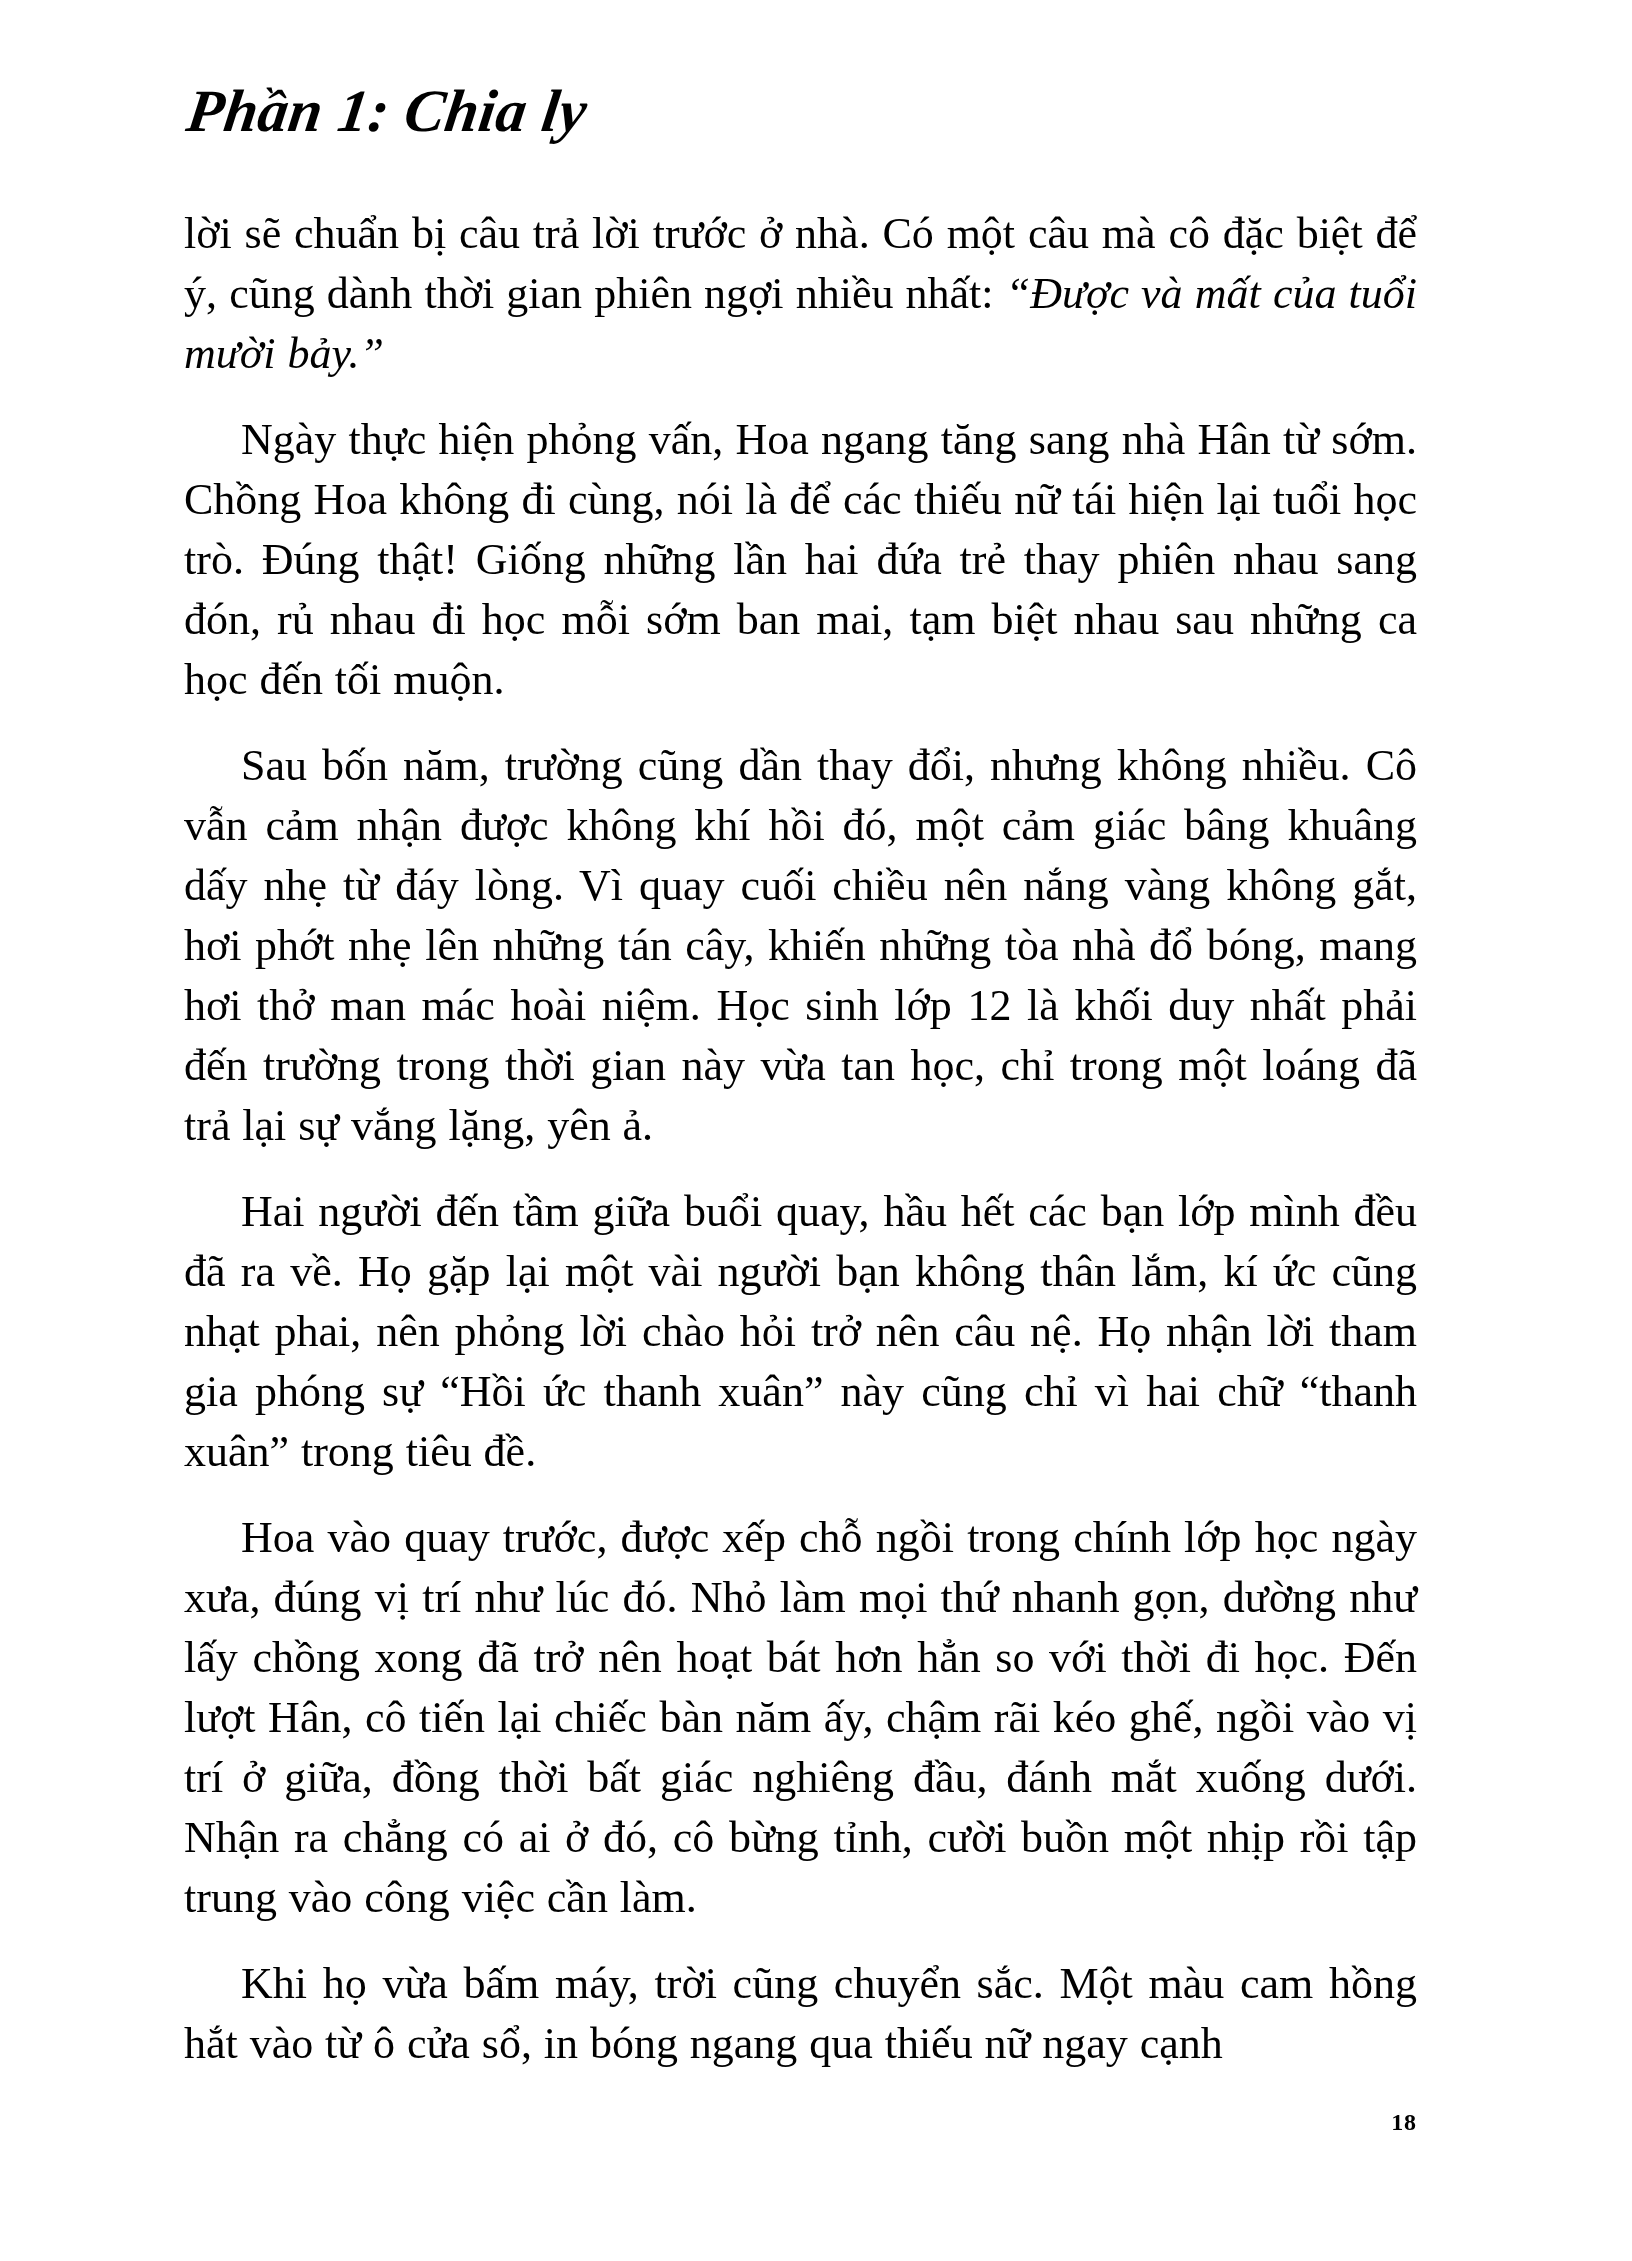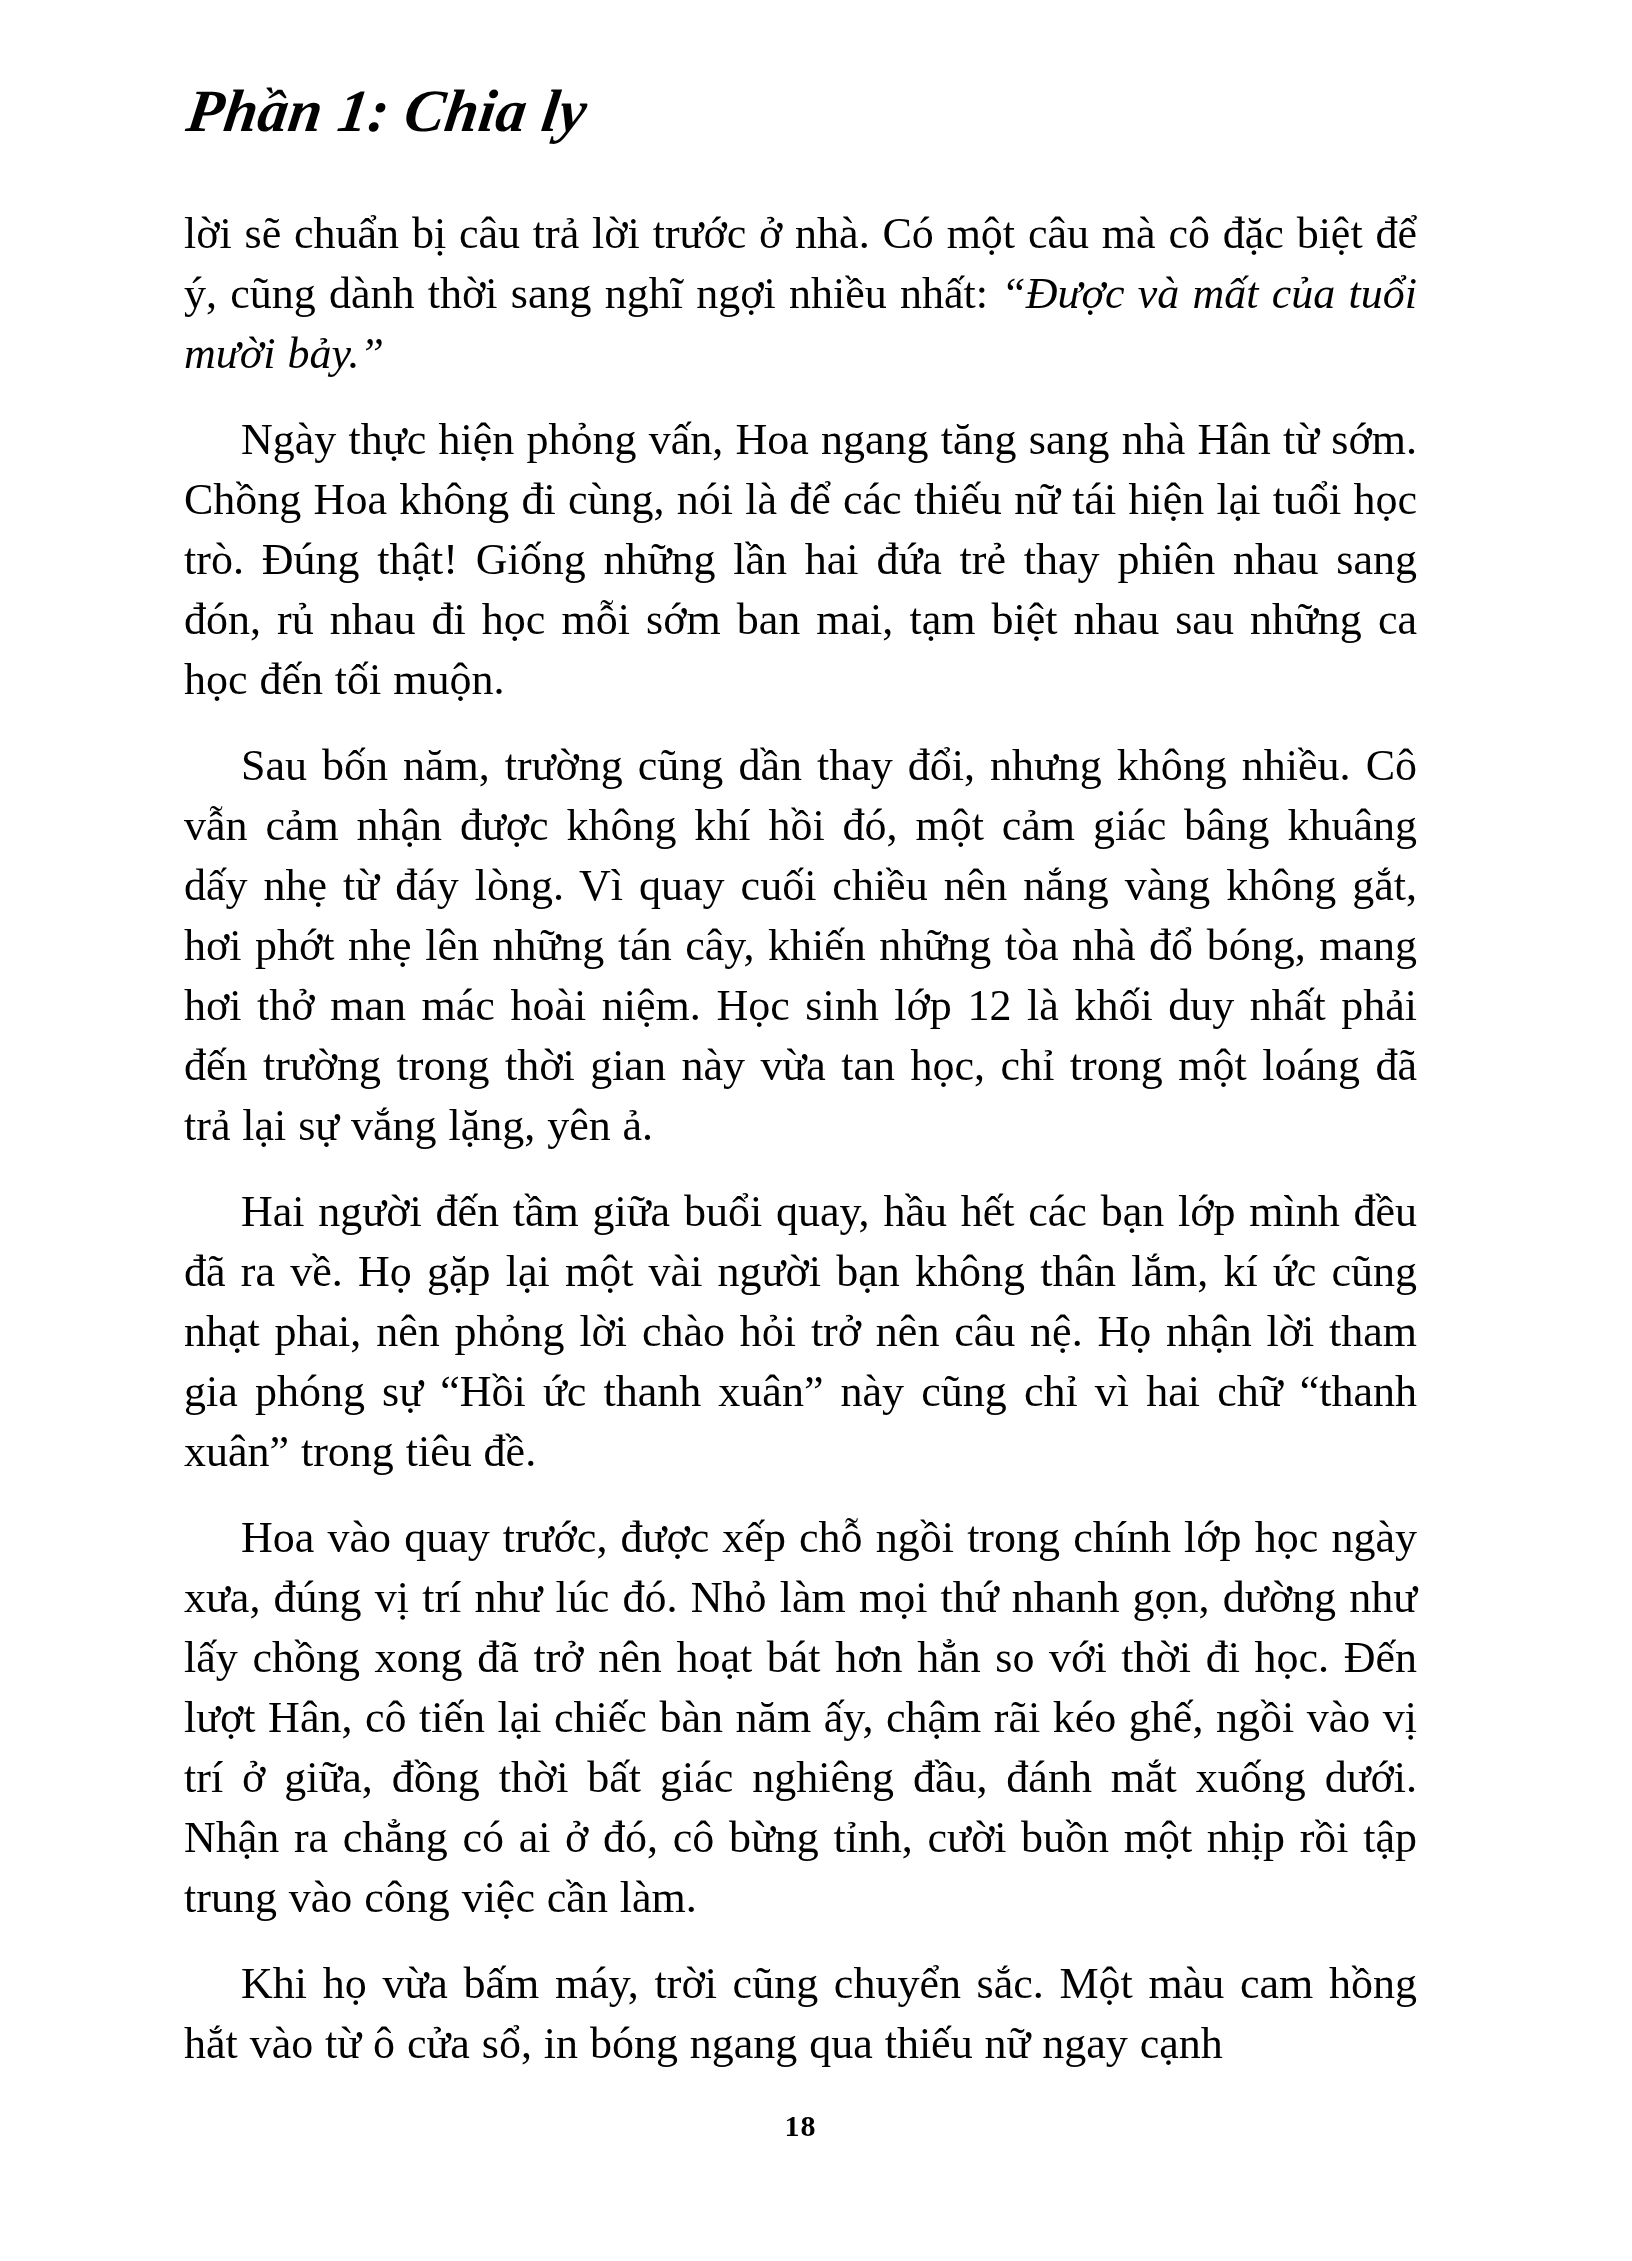--- a/index.html
+++ b/index.html
@@ -51,34 +51,34 @@
     font-style: normal;
   }
   .run-italic {
     font-style: italic;
   }
   .page-number {
     position: absolute;
     left: 184px;
     top: 2109px;
     width: 1233px;
-    text-align: center;
-    font-size: 30px;
+    text-align: right;
+    font-size: 24px;
     font-weight: 700;
     letter-spacing: 0.9px;
   }
 </style>
 </head>
 <body>
 
 <div class="page">
   <div class="chapter-header">Phần 1: Chia ly</div>
 
   <div class="body-text">
-      <p class="para no-indent"><span class="run">lời sẽ chuẩn bị câu trả lời trước ở nhà. Có một câu mà cô đặc biệt để ý, cũng dành thời sang nghĩ ngợi nhiều nhất: </span><span class="run-italic">“Được và mất của tuổi mười bảy.”</span></p>
+      <p class="para no-indent"><span class="run">lời sẽ chuẩn bị câu trả lời trước ở nhà. Có một câu mà cô đặc biệt để ý, cũng dành thời gian phiên ngợi nhiều nhất: </span><span class="run-italic">“Được và mất của tuổi mười bảy.”</span></p>
       <p class="para"><span class="run">Ngày thực hiện phỏng vấn, Hoa ngang tăng sang nhà Hân từ sớm. Chồng Hoa không đi cùng, nói là để các thiếu nữ tái hiện lại tuổi học trò. Đúng thật! Giống những lần hai đứa trẻ thay phiên nhau sang đón, rủ nhau đi học mỗi sớm ban mai, tạm biệt nhau sau những ca học đến tối muộn.</span></p>
       <p class="para"><span class="run">Sau bốn năm, trường cũng dần thay đổi, nhưng không nhiều. Cô vẫn cảm nhận được không khí hồi đó, một cảm giác bâng khuâng dấy nhẹ từ đáy lòng. Vì quay cuối chiều nên nắng vàng không gắt, hơi phớt nhẹ lên những tán cây, khiến những tòa nhà đổ bóng, mang hơi thở man mác hoài niệm. Học sinh lớp 12 là khối duy nhất phải đến trường trong thời gian này vừa tan học, chỉ trong một loáng đã trả lại sự vắng lặng, yên ả.</span></p>
       <p class="para"><span class="run">Hai người đến tầm giữa buổi quay, hầu hết các bạn lớp mình đều đã ra về. Họ gặp lại một vài người bạn không thân lắm, kí ức cũng nhạt phai, nên phỏng lời chào hỏi trở nên câu nệ. Họ nhận lời tham gia phóng sự “Hồi ức thanh xuân” này cũng chỉ vì hai chữ “thanh xuân” trong tiêu đề.</span></p>
       <p class="para"><span class="run">Hoa vào quay trước, được xếp chỗ ngồi trong chính lớp học ngày xưa, đúng vị trí như lúc đó. Nhỏ làm mọi thứ nhanh gọn, dường như lấy chồng xong đã trở nên hoạt bát hơn hẳn so với thời đi học. Đến lượt Hân, cô tiến lại chiếc bàn năm ấy, chậm rãi kéo ghế, ngồi vào vị trí ở giữa, đồng thời bất giác nghiêng đầu, đánh mắt xuống dưới. Nhận ra chẳng có ai ở đó, cô bừng tỉnh, cười buồn một nhịp rồi tập trung vào công việc cần làm.</span></p>
       <p class="para"><span class="run">Khi họ vừa bấm máy, trời cũng chuyển sắc. Một màu cam hồng hắt vào từ ô cửa sổ, in bóng ngang qua thiếu nữ ngay cạnh</span></p>
     </div>
 
   <div class="page-number">18</div>
 </div>
 

